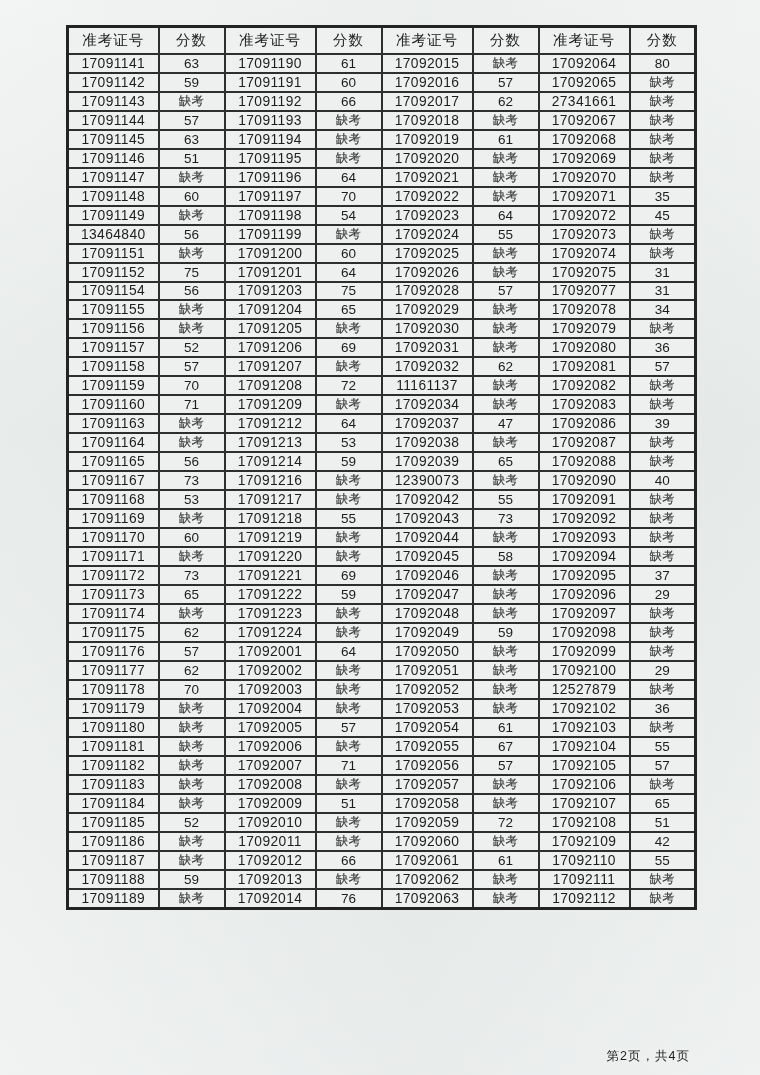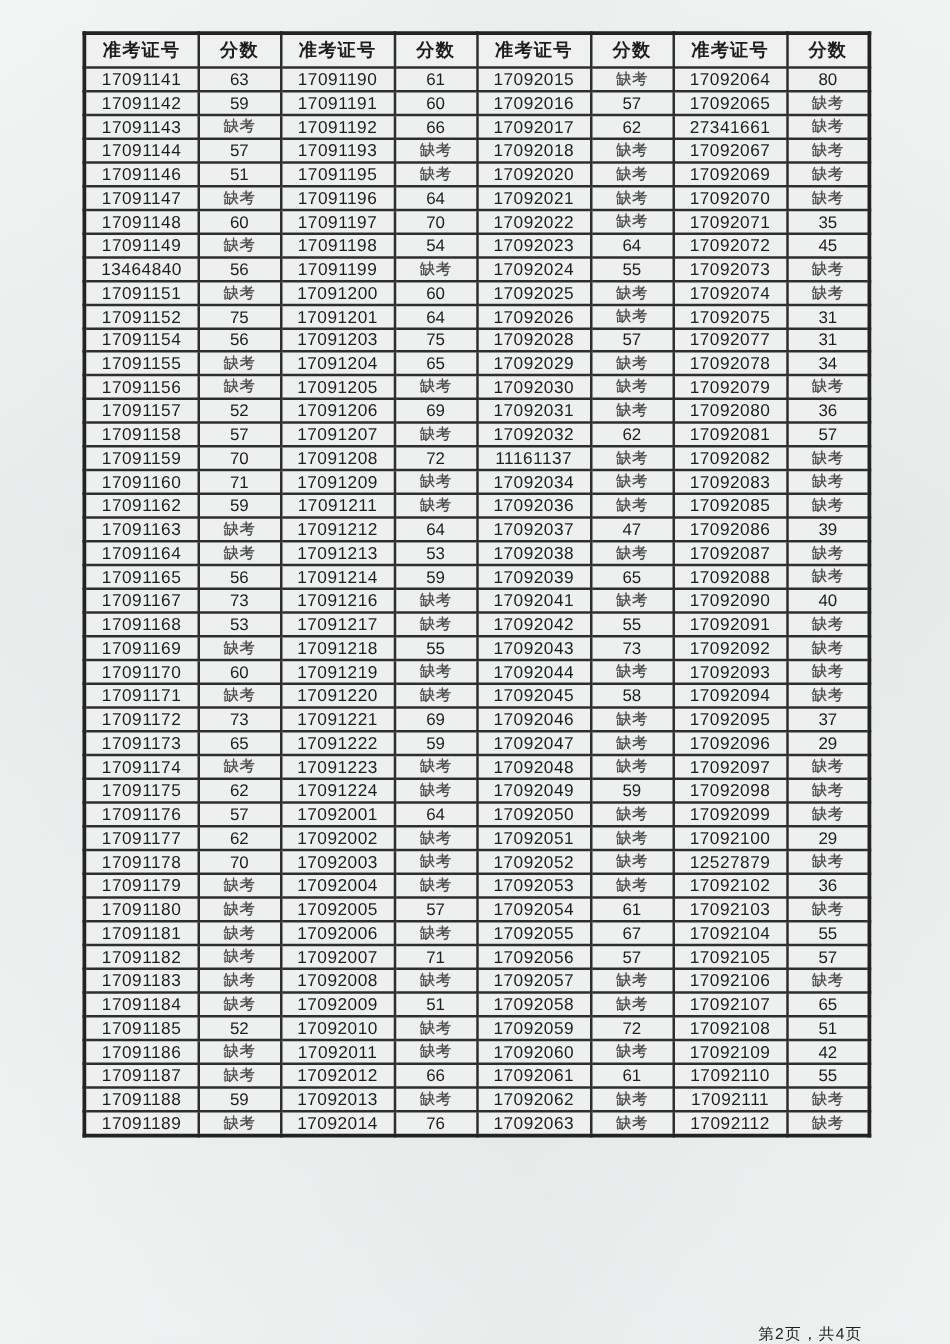--- a/index.html
+++ b/index.html
@@ -35,21 +35,21 @@
     border: 2px solid #2e2e2e;
     text-align: center;
     vertical-align: middle;
     overflow: hidden;
     white-space: nowrap;
     color: #1d1d1d;
   }
   th {
     height: 27px;
     font-size: 14.5px;
-    font-weight: bold;
+    font-weight: normal;
     letter-spacing: 1px;
     background: #eef1f0;
   }
   td { height: 18.6px; background: #edf0ef; }
   td.id {
     font-size: 13.8px;
     letter-spacing: 0.4px;
     font-family: "Liberation Sans", sans-serif;
   }
   td.score { font-size: 13.5px; }
@@ -59,21 +59,20 @@
     letter-spacing: 0.5px;
     text-shadow: 0 0 0.6px #6a6a6a;
   }
   .page-footer {
     position: absolute;
     top: 1048px;
     right: 70px;
     font-size: 12.5px;
     color: #1f1f1f;
     letter-spacing: 1px;
-    margin-top: 11px;
   }
 </style>
 </head>
 <body>
 
 <table class="score-table">
   <colgroup>
     <col class="c-id">
       <col class="c-score">
     <col class="c-id">
@@ -130,20 +129,30 @@
         <td class="id">17091144</td>
         <td class="score">57</td>
         <td class="id">17091193</td>
         <td class="score absent">缺考</td>
         <td class="id">17092018</td>
         <td class="score absent">缺考</td>
         <td class="id">17092067</td>
         <td class="score absent">缺考</td>
       </tr>
       <tr>
+        <td class="id">17091145</td>
+        <td class="score">63</td>
+        <td class="id">17091194</td>
+        <td class="score absent">缺考</td>
+        <td class="id">17092019</td>
+        <td class="score">61</td>
+        <td class="id">17092068</td>
+        <td class="score absent">缺考</td>
+      </tr>
+      <tr>
         <td class="id">17091146</td>
         <td class="score">51</td>
         <td class="id">17091195</td>
         <td class="score absent">缺考</td>
         <td class="id">17092020</td>
         <td class="score absent">缺考</td>
         <td class="id">17092069</td>
         <td class="score absent">缺考</td>
       </tr>
       <tr>
@@ -267,30 +276,20 @@
         <td class="score absent">缺考</td>
       </tr>
       <tr>
         <td class="id">17091160</td>
         <td class="score">71</td>
         <td class="id">17091209</td>
         <td class="score absent">缺考</td>
         <td class="id">17092034</td>
         <td class="score absent">缺考</td>
         <td class="id">17092083</td>
-        <td class="score absent">缺考</td>
-      </tr>
-      <tr>
-        <td class="id">17091162</td>
-        <td class="score">59</td>
-        <td class="id">17091211</td>
-        <td class="score absent">缺考</td>
-        <td class="id">17092036</td>
-        <td class="score absent">缺考</td>
-        <td class="id">17092085</td>
         <td class="score absent">缺考</td>
       </tr>
       <tr>
         <td class="id">17091163</td>
         <td class="score absent">缺考</td>
         <td class="id">17091212</td>
         <td class="score">64</td>
         <td class="id">17092037</td>
         <td class="score">47</td>
         <td class="id">17092086</td>
@@ -314,21 +313,21 @@
         <td class="id">17092039</td>
         <td class="score">65</td>
         <td class="id">17092088</td>
         <td class="score absent">缺考</td>
       </tr>
       <tr>
         <td class="id">17091167</td>
         <td class="score">73</td>
         <td class="id">17091216</td>
         <td class="score absent">缺考</td>
-        <td class="id">17092041</td>
+        <td class="id">12390073</td>
         <td class="score absent">缺考</td>
         <td class="id">17092090</td>
         <td class="score">40</td>
       </tr>
       <tr>
         <td class="id">17091168</td>
         <td class="score">53</td>
         <td class="id">17091217</td>
         <td class="score absent">缺考</td>
         <td class="id">17092042</td>

